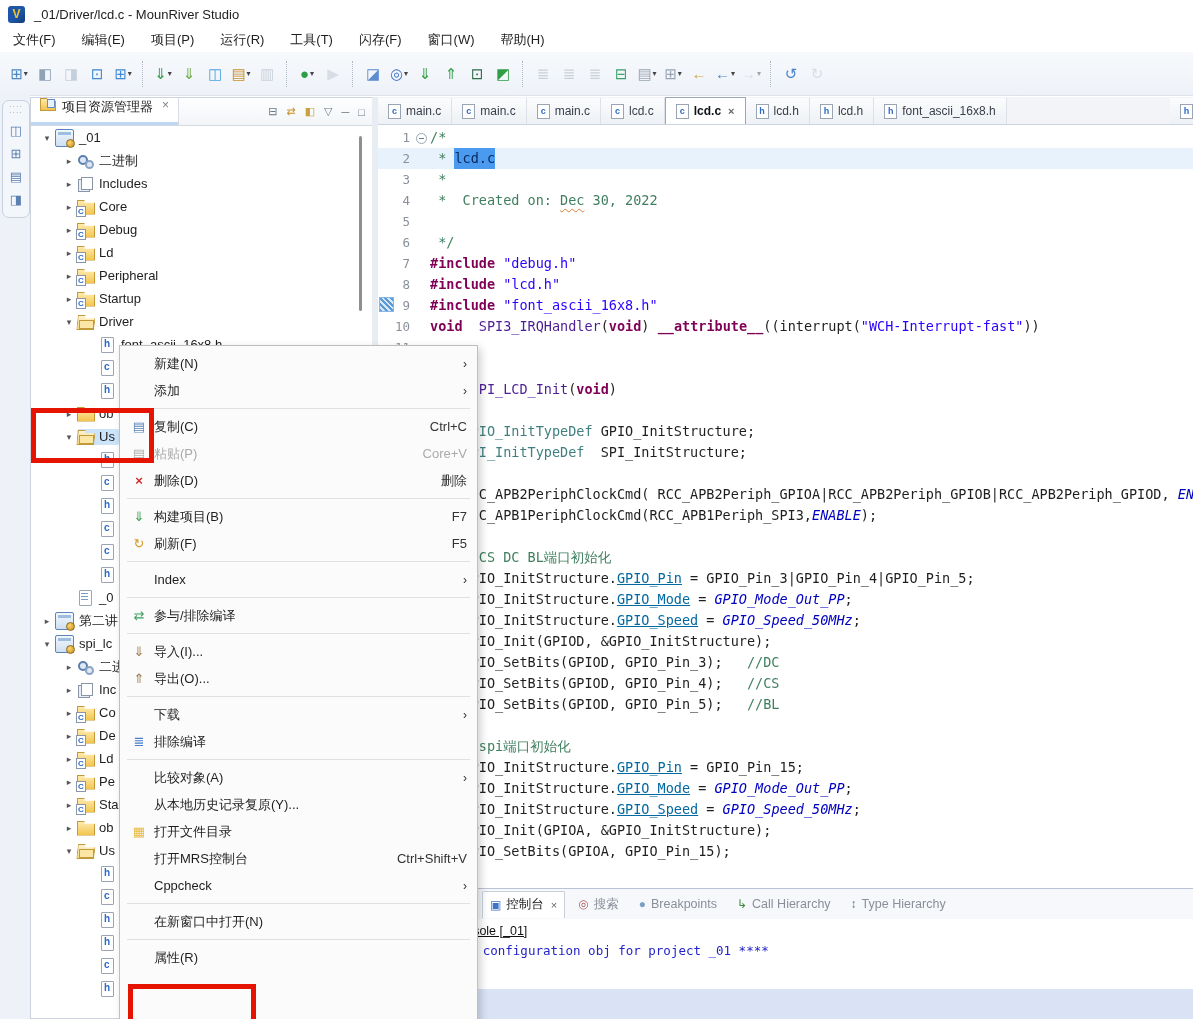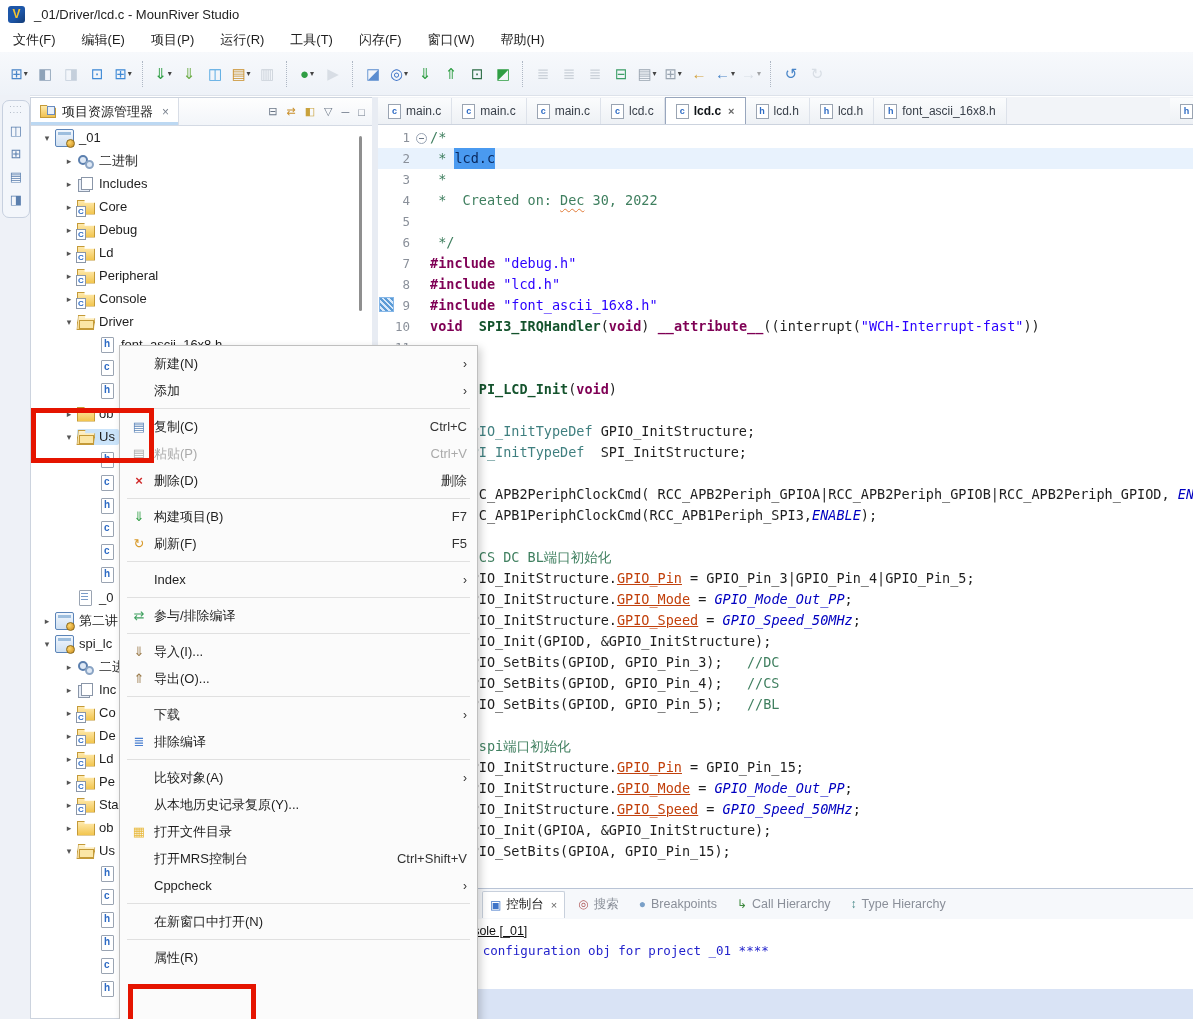--- a/index.html
+++ b/index.html
@@ -20,21 +20,21 @@
   .tb-sep{width:1px;height:26px;border-left:1px dotted #aeb7c4;margin:0 6px}
   
   #railbg{position:absolute;left:0;top:95px;width:30px;bottom:0;background:#eef1f7}
   #rail{position:absolute;left:2px;top:100px;width:26px;border:1px solid #c7d0df;border-radius:7px;background:#f3f6fb;
         display:flex;flex-direction:column;align-items:center;padding:3px 0 6px}
   #rail .grip{color:#9aa5b5;font-size:7px;letter-spacing:1px;line-height:6px;margin-bottom:3px}
   .rail-ico{font-size:13px;color:#5b7fae;margin:4px 0}
   
   #explorer{position:absolute;left:30px;top:97px;width:342px;bottom:0;background:#fff;border:1px solid #ccd3de}
   #exp-header{height:27px;display:flex;align-items:center;background:linear-gradient(#fefefe,#f2f5f9);border-bottom:1px solid #d4dae4}
-  #exp-tab{display:flex;align-items:center;gap:6px;height:100%;padding:0 9px;background:#fff;border-right:1px solid #d8dde6;
+  #exp-tab{display:flex;gap:6px;height:100%;padding:0 9px;background:#fff;border-right:1px solid #d8dde6;
            box-shadow:inset 0 -3px 0 #bcd8f2;font-size:13px}
   .exp-foldico{width:16px;height:13px;position:relative;flex:none}
   .exp-foldico::before{content:"";position:absolute;inset:0;background:linear-gradient(#ffe9a8,#f0c252);
            border:1px solid #c49a38;clip-path:polygon(0 0,45% 0,45% 22%,100% 22%,100% 100%,0 100%)}
   .exp-foldico::after{content:"";position:absolute;right:1px;top:1px;width:6px;height:7px;background:#e8f0fa;border:1px solid #6a8cc0}
   .xclose{color:#7a828e;font-size:12px;margin-left:3px}
   #exp-hdr-icons{margin-left:auto;display:flex;align-items:center;gap:9px;padding-right:8px}
   .hdr-ico{font-size:11px;color:#6a7686}
   #tree{position:absolute;left:0;top:28px;right:0;bottom:0;overflow:hidden;font-size:13px}
   .trow{height:23px;display:flex;align-items:center;white-space:nowrap}
@@ -82,23 +82,23 @@
   .crow{height:21px;display:flex}
   .crow.hl{background:#e8f2fd}
   .lnum{width:32px;flex:none;text-align:right;padding-right:4px;color:#8a909a;font-size:12.5px}
   .fold{width:16px;flex:none;position:relative}
   .fold.open::before{content:"";position:absolute;left:2px;top:6px;width:9px;height:9px;border:1px solid #9aa5b5;border-radius:50%;background:#fff}
   .fold.open::after{content:"";position:absolute;left:5px;top:11px;width:5px;height:1px;background:#6a7686}
   .c-cmt{color:#3F7F5F}
   .c-kw{color:#7F0055;font-weight:bold}
   .c-str{color:#2A00FF}
   .c-typ{color:#3F7F7F}
-  .c-fld{color:#c2410c;text-decoration:underline;text-decoration-thickness:1px}
+  .c-fld{color:#0369a1;text-decoration:underline;text-decoration-thickness:1px}
   .c-enm{color:#0000C0;font-style:italic}
-  .c-fn{font-weight:bold;color:#14532d}
+  .c-fn{font-weight:normal;color:#4c1d95}
   .sel{background:#4a9af0;color:#0a2a60}
   .c-spell{text-decoration:underline wavy #e07b39;text-underline-offset:3px;text-decoration-thickness:1px}
   #marker9{position:absolute;left:1px;top:200px;width:13px;height:13px;border:1px solid #86b7e8;
         background:repeating-linear-gradient(45deg,#5b9bd5 0 2px,#d7e8fa 2px 4px)}
   
   #console{position:absolute;left:378px;top:888px;right:0;bottom:0;background:#fff;border-top:1px solid #b9c4d6}
   #ctabs{height:30px;display:flex;align-items:center;gap:6px;padding-left:104px;background:#f6f8fb}
   .ctab{display:flex;align-items:center;gap:5px;font-size:12.5px;color:#8a8f99;padding:0 7px;height:26px;white-space:nowrap}
   .ctab.active{color:#1c1c1c;background:#fff;border:1px solid #c8d0dc;border-bottom:none;border-radius:2px 2px 0 0}
   .ctab-ico{font-size:12px}
@@ -298,21 +298,21 @@
         <span class="tlabel">Ld</span>
       </div>
       <div class="trow" style="padding-left: 30px;">
         <span class="tch">▸</span>
         <span class="tico folderc"></span>
         <span class="tlabel">Peripheral</span>
       </div>
       <div class="trow" style="padding-left: 30px;">
         <span class="tch">▸</span>
         <span class="tico folderc"></span>
-        <span class="tlabel">Console</span>
+        <span class="tlabel">Startup</span>
       </div>
       <div class="trow" style="padding-left: 30px;">
         <span class="tch">▾</span>
         <span class="tico folderO"></span>
         <span class="tlabel">Driver</span>
       </div>
       <div class="trow" style="padding-left: 52px;">
         <span class="tch"></span>
         <span class="tico fileh"></span>
         <span class="tlabel">font_ascii_16x8.h</span>
@@ -537,21 +537,21 @@
     </div>
     <div class="msep"></div>
     <div class="mrow">
       <span class="mi" style="color: rgb(91, 132, 184);">▤</span>
       <span class="mlabel">复制(C)</span>
       <span class="maccel">Ctrl+C</span>
     </div>
     <div class="mrow disabled">
       <span class="mi" style="color: rgb(176, 176, 176);">▤</span>
       <span class="mlabel">粘贴(P)</span>
-      <span class="maccel">Ctrl+V</span>
+      <span class="maccel">Core+V</span>
     </div>
     <div class="mrow">
       <span class="mi" style="color: rgb(208, 42, 42); font-weight: bold;">×</span>
       <span class="mlabel">删除(D)</span>
       <span class="maccel">删除</span>
     </div>
     <div class="msep"></div>
     <div class="mrow">
       <span class="mi" style="color: rgb(47, 158, 68);">⇓</span>
       <span class="mlabel">构建项目(B)</span>

